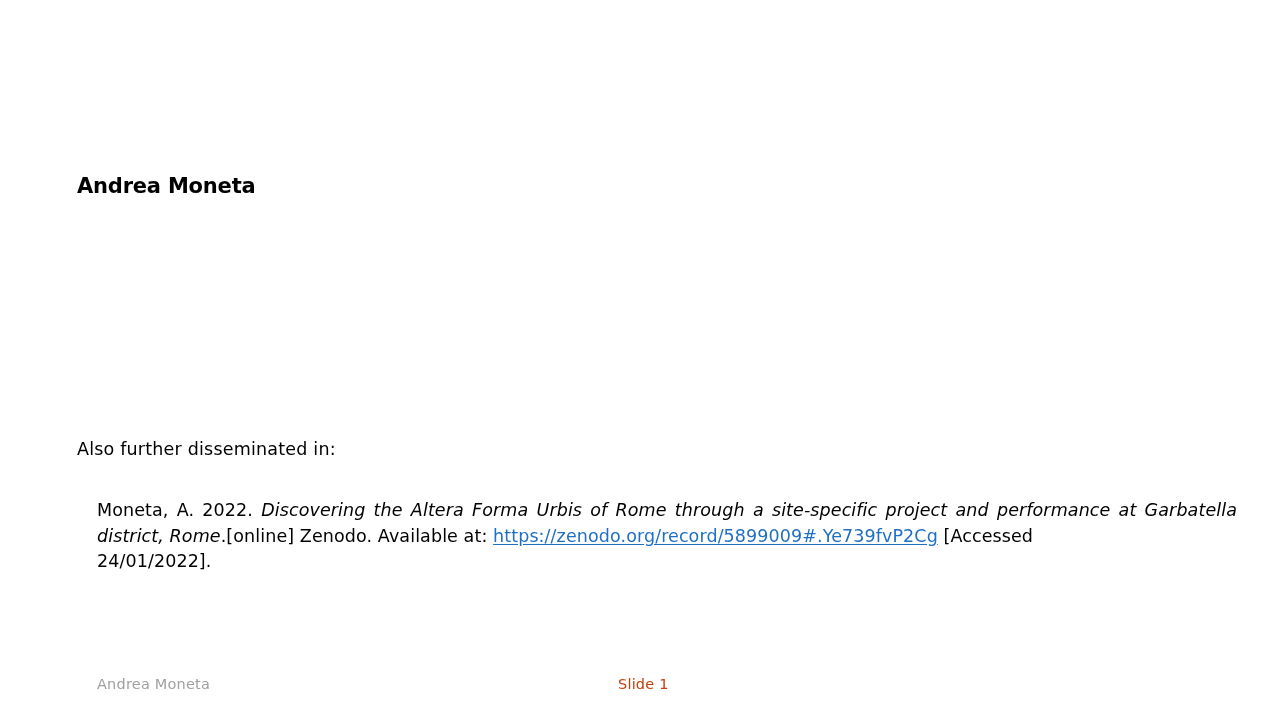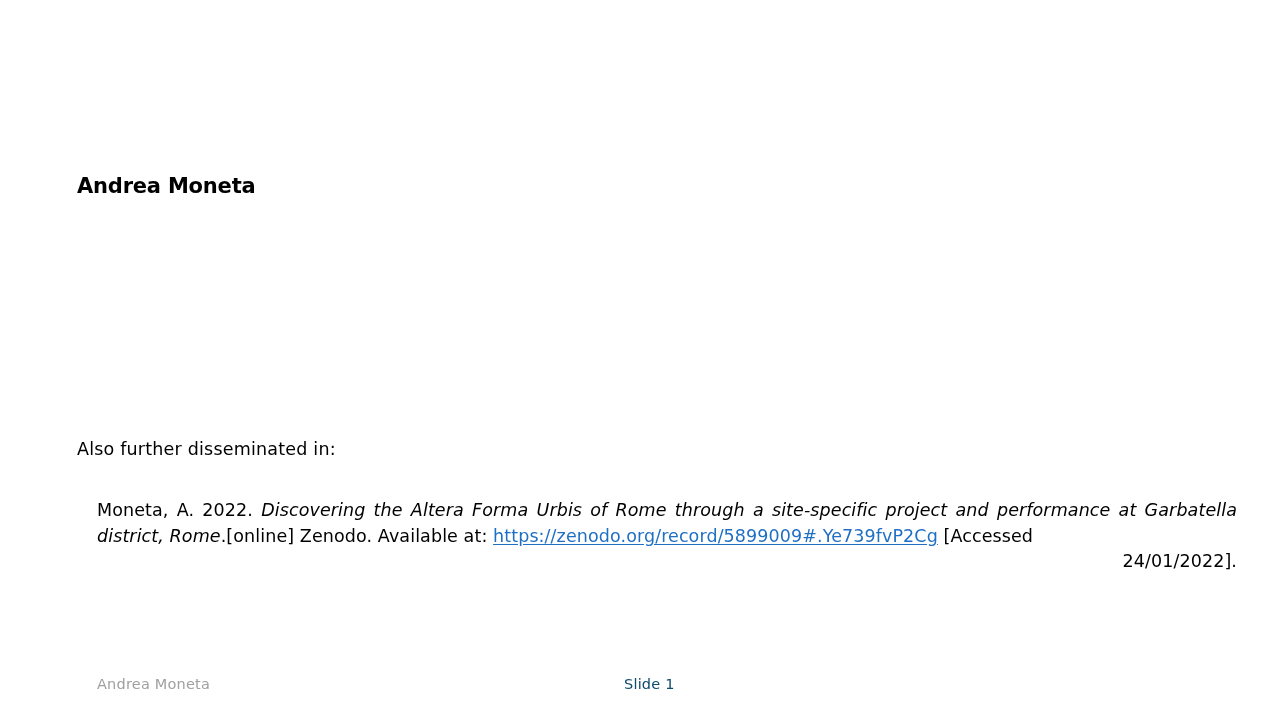--- a/index.html
+++ b/index.html
@@ -90,21 +90,21 @@
   }
   .cit-link {
     color: #1f6fc4;
     text-decoration: underline;
     text-underline-offset: 2px;
     cursor: pointer;
     white-space: nowrap;
   }
   .citation .last-line {
     display: block;
-    text-align: right;
+    text-align: left;
   }
 
   
   .footer {
     position: absolute;
     left: 0;
     top: 676px;
     width: 1280px;
     height: 24px;
   }
@@ -114,23 +114,22 @@
     top: 0;
     font-size: 14.5px;
     color: #a0a0a0;
     letter-spacing: 0.2px;
   }
   .footer-slide {
     position: absolute;
     left: 618px;
     top: 0;
     font-size: 14.5px;
-    color: #0c4a6e;
+    color: #c2410c;
     letter-spacing: 0.2px;
-    margin-left: 6px;
   }
 </style>
 </head>
 <body>
 
 <div class="slide">
 
   <div class="content">
 
     <p class="author-line">Andrea Moneta</p>

